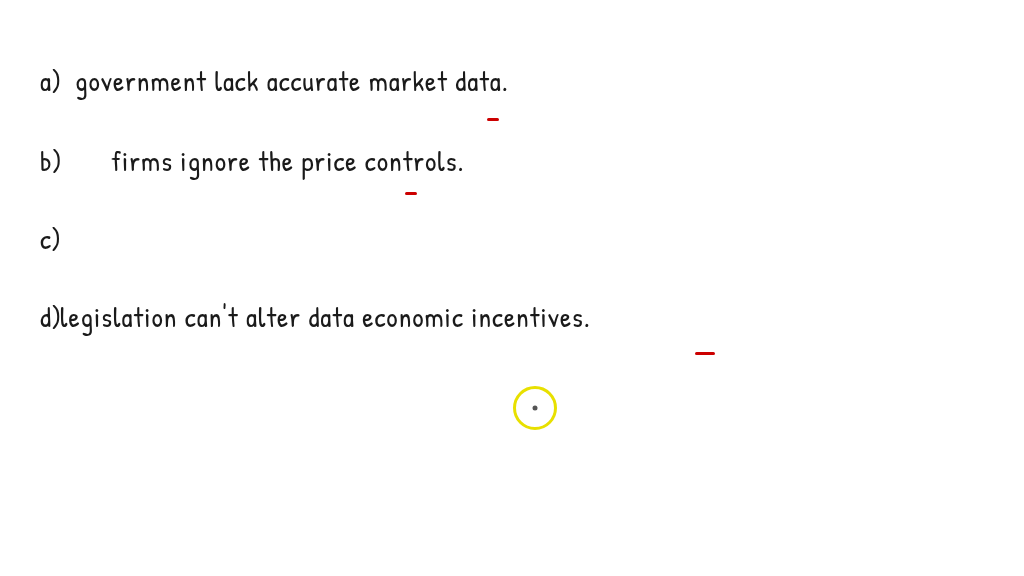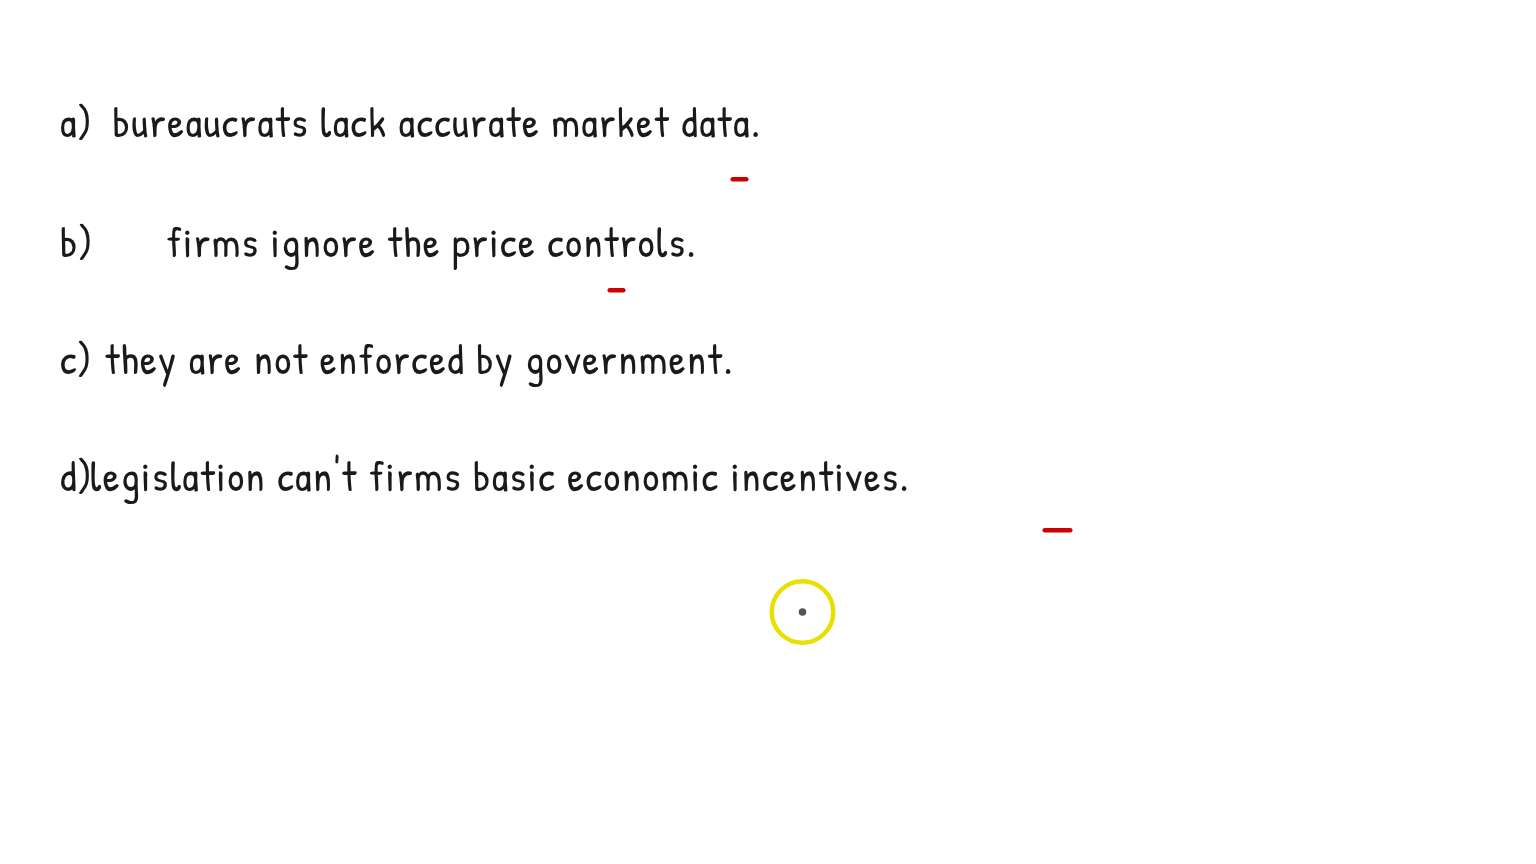--- a/index.html
+++ b/index.html
@@ -71,34 +71,33 @@
       left: 50%;
       transform: translate(-50%, -50%);
     }
   </style>
 </head>
 <body>
 
 <div class="page-content">
 
   <span class="label" style="left:40px; top:62px;">a)</span>
-  <span class="handwritten-line" style="left:75px; top:62px;">bureaucrats   lack   accurate     market   data.</span>
+  <span class="handwritten-line" style="left:75px; top:62px;">government   lack   accurate     market   data.</span>
 
   <div class="red-mark-small" style="left:487px; top:118px;"></div>
 
   <span class="label" style="left:40px; top:142px;">b)</span>
   <span class="handwritten-line" style="left:75px; top:142px;margin-left:36px;">firms  ignore        the  price   controls.</span>
 
   <div class="red-mark-small" style="left:405px; top:192px;"></div>
 
   <span class="label" style="left:40px; top:220px;">c)</span>
-  <span class="handwritten-line" style="left:70px; top:220px;">they  are   not   enforced    by  government.</span>
 
   <span class="label" style="left:40px; top:298px;">d)</span>
-  <span class="handwritten-line" style="left:60px; top:298px;">legislation       can't   firms      basic   economic incentives.</span>
+  <span class="handwritten-line" style="left:60px; top:298px;">legislation       can't   alter      data   economic incentives.</span>
 
   <div class="red-mark-small" style="left:695px; top:352px; width:20px;"></div>
 
 
   <div class="cursor-circle" style="left:513px; top:386px;">
     <div class="cursor-dot"></div>
   </div>
 
 </div>
 

